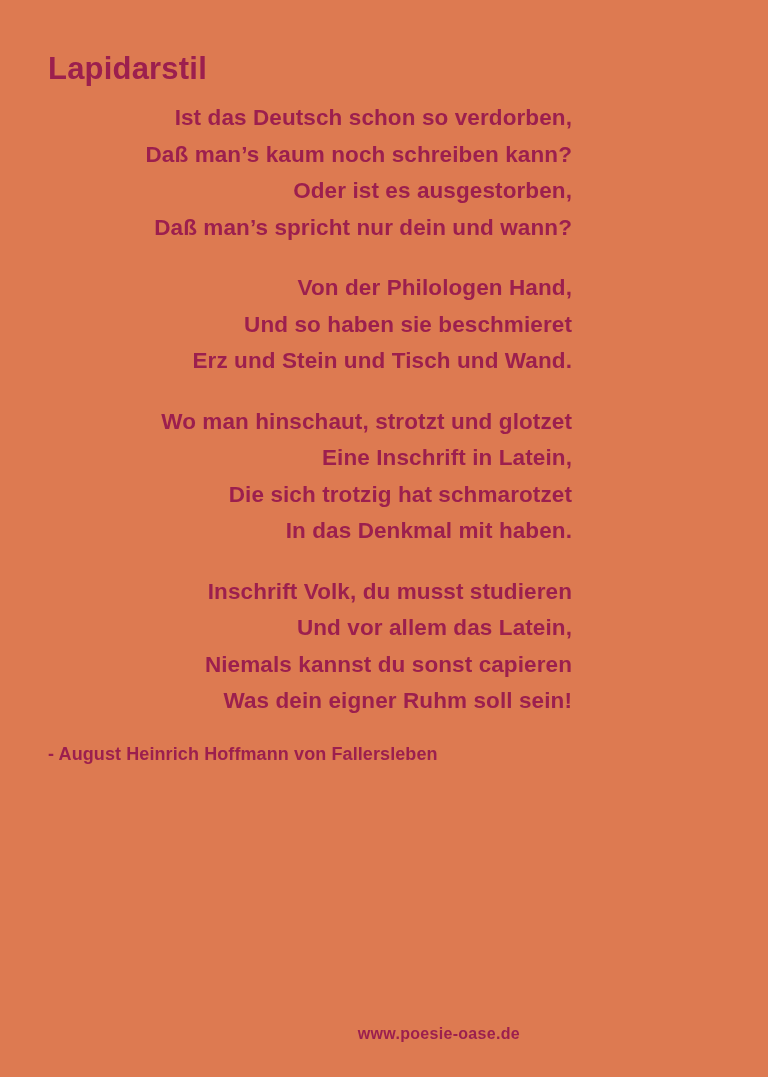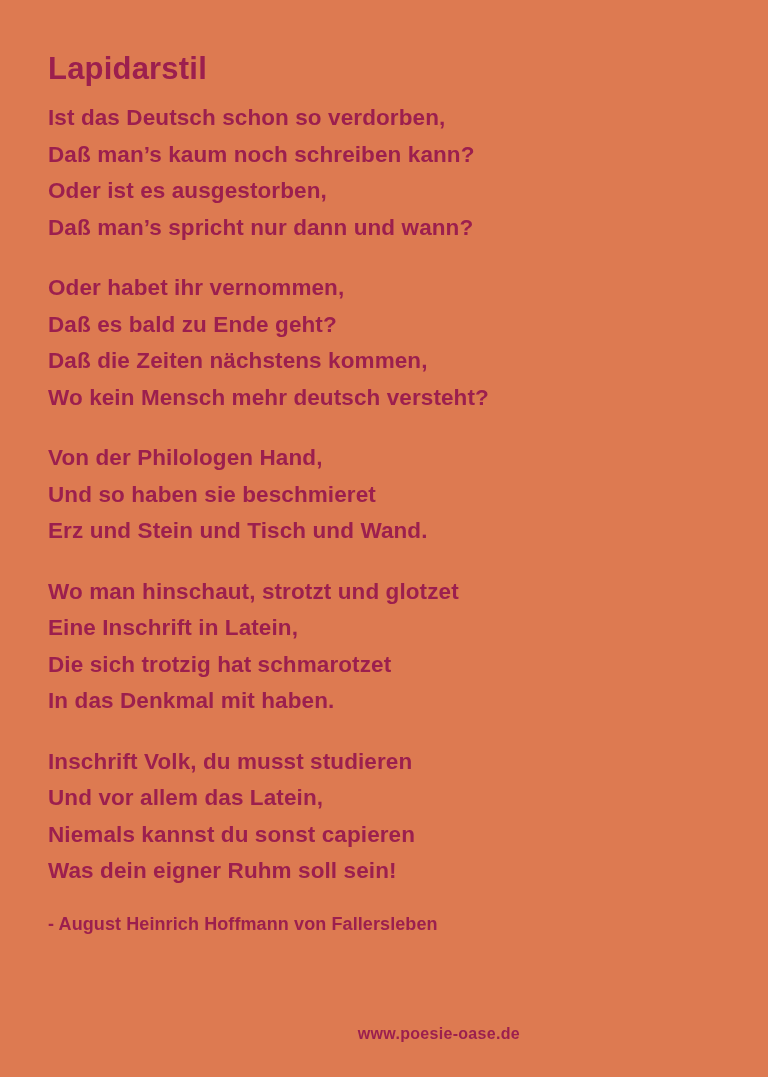--- a/index.html
+++ b/index.html
@@ -31,20 +31,21 @@
   .stanza {
     margin: 0 0 24px 0;
   }
   .line {
     color: #9c1f4e;
     font-size: 22.5px;
     font-weight: bold;
     line-height: 36.5px;
     white-space: pre;
     letter-spacing: 0.1px;
+    text-align: right;
   }
   .author {
     color: #9c1f4e;
     font-size: 18px;
     font-weight: bold;
     margin-top: 14px;
     letter-spacing: 0.1px;
   }
   .site {
     position: absolute;
@@ -60,29 +61,23 @@
 <body>
 
 <div class="page">
 
   <h1 class="poem-title">Lapidarstil</h1>
 
   <div class="stanza">
     <div class="line">Ist das Deutsch schon so verdorben,</div>
     <div class="line">Daß man’s kaum noch schreiben kann?</div>
     <div class="line">Oder ist es ausgestorben,</div>
-    <div class="line">Daß man’s spricht nur dann und wann?</div>
+    <div class="line">Daß man’s spricht nur dein und wann?</div>
   </div>
 
-  <div class="stanza">
-    <div class="line">Oder habet ihr vernommen,</div>
-    <div class="line">Daß es bald zu Ende geht?</div>
-    <div class="line">Daß die Zeiten nächstens kommen,</div>
-    <div class="line">Wo kein Mensch mehr deutsch versteht?</div>
-  </div>
 
   <div class="stanza">
     <div class="line">Von der Philologen Hand,</div>
     <div class="line">Und so haben sie beschmieret</div>
     <div class="line">Erz und Stein und Tisch und Wand.</div>
   </div>
 
   <div class="stanza">
     <div class="line">Wo man hinschaut, strotzt und glotzet</div>
     <div class="line">Eine Inschrift in Latein,</div>

